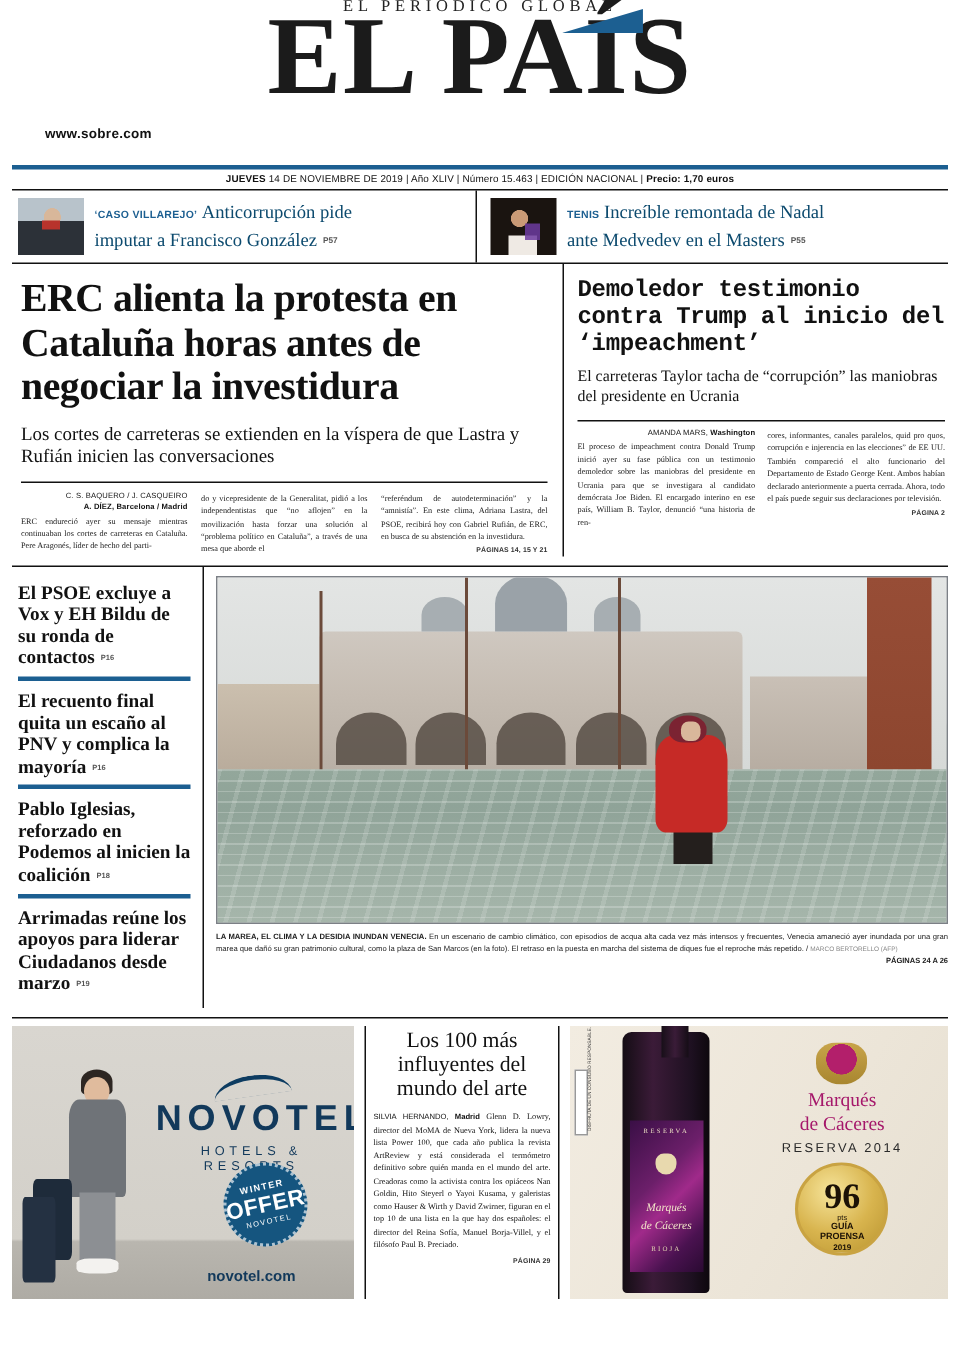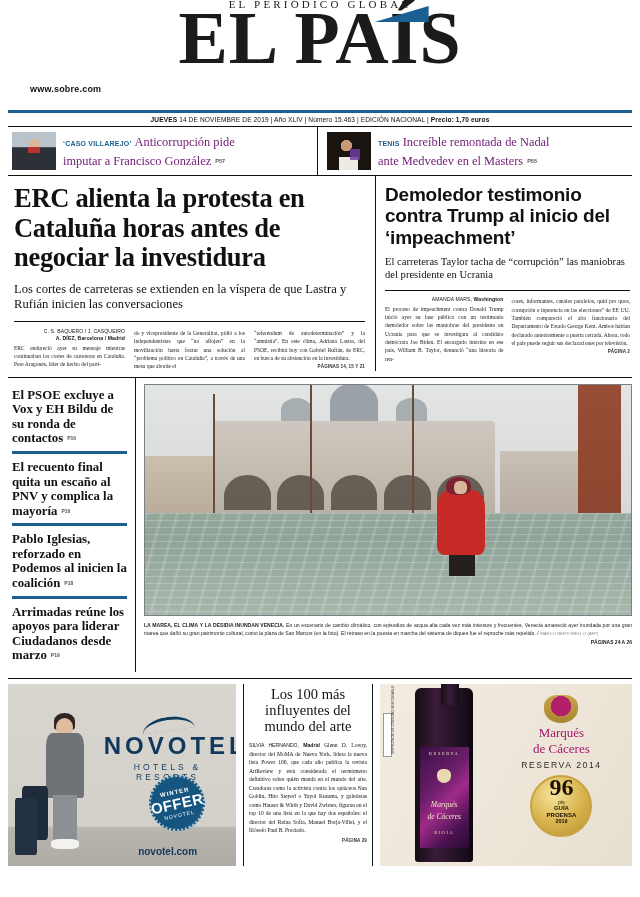--- a/index.html
+++ b/index.html
@@ -81,21 +81,21 @@
   .thumb-b:before{
     content:""; position:absolute; left:28%; top:66%; width:42%; height:34%; background:#efeae4;
   }
   .promo-text { flex:1; line-height:1.18; }
   .kicker {
     font-family:"Liberation Sans", sans-serif;
     font-weight:700; font-size:7px; color:#1c5f91; letter-spacing:.2px;
     text-transform:uppercase; margin-right:3px;
   }
   .promo-head {
-    font-family:"Liberation Serif", serif; font-size:12.4px; color:#701a75;
+    font-family:"Liberation Serif", serif; font-size:12.4px; color:#0c4a6e;
   }
   .pref {
     font-family:"Liberation Sans", sans-serif; font-size:5.5px; font-weight:700;
     color:#555; vertical-align:2px; margin-left:4px;
   }
 
   
   .top-area { display:flex; border-top:1px solid #111; }
   .col-left { width:368px; padding:8px 10px 0 6px; border-right:1px solid #111; }
   .col-right { flex:1; padding:8px 2px 0 9px; }
@@ -121,22 +121,22 @@
     font-family:"Liberation Serif", serif; font-size:5.5px; line-height:1.52;
     text-align:justify; color:#1a1a1a; margin-top:1px;
     hyphens:auto;
   }
   .pgref {
     font-family:"Liberation Sans", sans-serif; font-weight:700; font-size:4.6px;
     text-align:right; color:#333; margin-top:2px; letter-spacing:.1px;
   }
 
   .headline-right {
-    font-family:Liberation Sans, sans-serif; font-weight:700;
-    font-size:19px; line-height:1.13; letter-spacing:-0.2px; color:#111;
+    font-family:Liberation Mono, monospace; font-weight:700;
+    font-size:16px; line-height:1.13; letter-spacing:-0.2px; color:#111;
   }
   .sub-right {
     font-family:"Liberation Serif", serif; font-size:10.6px; line-height:1.22;
     margin-top:8px;
   }
   .hr-right { height:1px; background:#111; margin:8px 0 5px; }
   .body-cols-2 { display:flex; gap:8px; }
 
   
   .mid { display:flex; border-top:1px solid #111; margin-top:6px; }
@@ -260,21 +260,21 @@
   .wine-right { position:absolute; left:46%; top:6%; right:2%; text-align:center; }
   .wr-crest { width:34px; height:28px; margin:0 auto;
     background:radial-gradient(circle at 50% 40%, #b31f6b 0 42%, transparent 43%),
                linear-gradient(to bottom,#c8a44a,#a8862f);
     border-radius:40% 40% 50% 50%; }
   .wr-n { font-family:"Liberation Serif",serif; font-size:13px; color:#a5176a; line-height:1.05; margin-top:3px;}
   .wr-res { font-family:"Liberation Sans",sans-serif; font-size:8.6px; letter-spacing:1.6px;
     color:#2a2a2a; margin-top:4px; }
   .wr-medal { width:62px; height:62px; margin:5px auto 0; border-radius:50%;
     background:radial-gradient(circle at 38% 30%, #f6e49a 0%, #d8b44e 52%, #b8932f 100%);
-    border:2px solid #c9a342; display:flex; flex-direction:column; align-items:center; justify-content:flex-start; }
+    border:2px solid #c9a342; display:flex; flex-direction:column; align-items:center; justify-content:flex-end; }
   .wm-96 { font-family:"Liberation Serif",serif; font-weight:700; font-size:24px; color:#1c1206; line-height:.9;}
   .wm-pts{ font-family:"Liberation Sans",sans-serif; font-size:5px; color:#1c1206; }
   .wm-g { font-family:"Liberation Sans",sans-serif; font-weight:700; font-size:6px; color:#1c1206; line-height:1.15;}
   .wm-y { font-family:"Liberation Sans",sans-serif; font-weight:700; font-size:5.4px; color:#1c1206;}
   .wine-side { position:absolute; left:1%; top:16%; width:9px; height:44px;
     background:#fff; border:1px solid #999; }
   .wine-side span{ display:block; transform:rotate(-90deg); transform-origin:left top;
     position:absolute; left:7px; top:40px; white-space:nowrap;
     font-family:"Liberation Sans",sans-serif; font-size:3.2px; color:#333; }
 </style>

